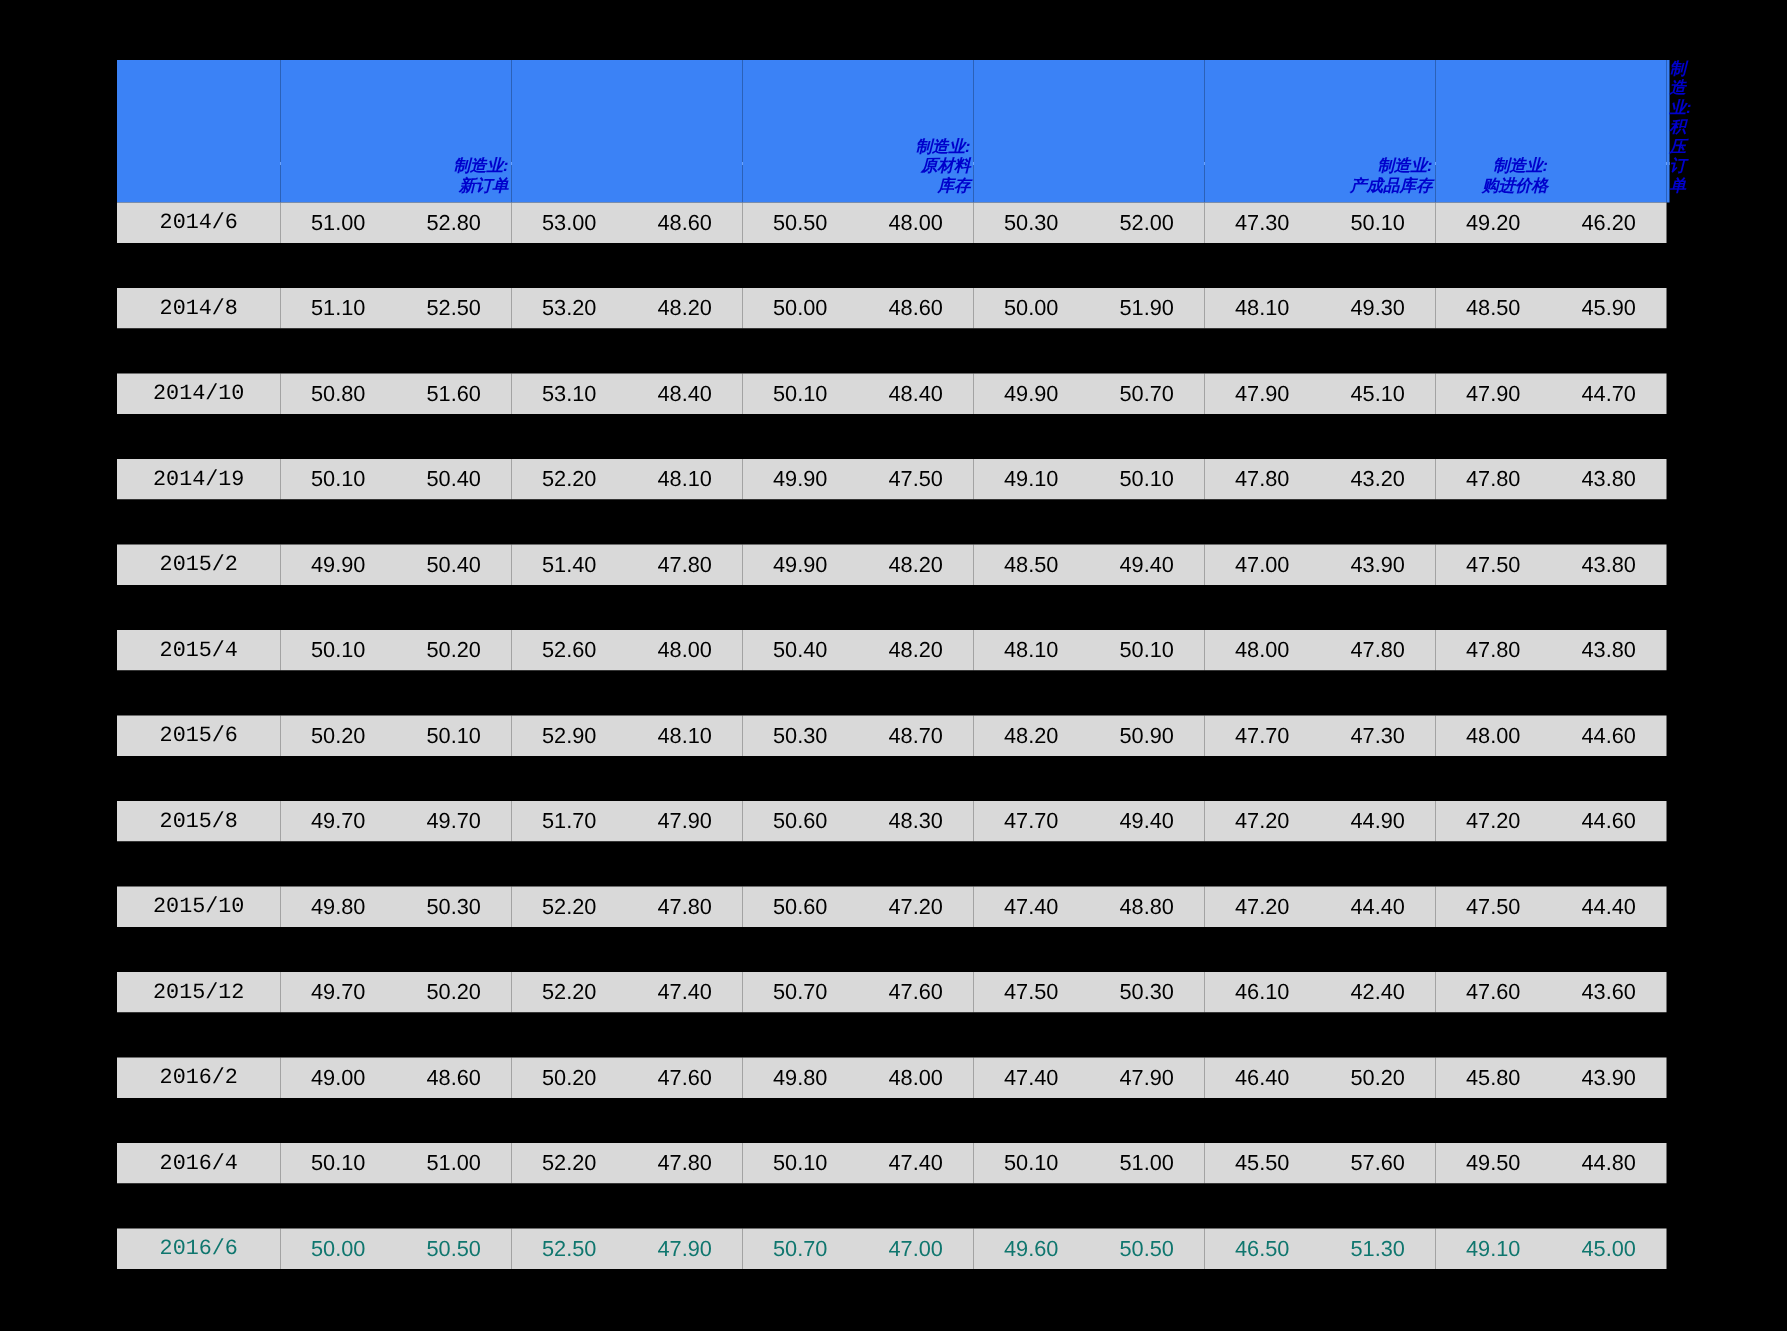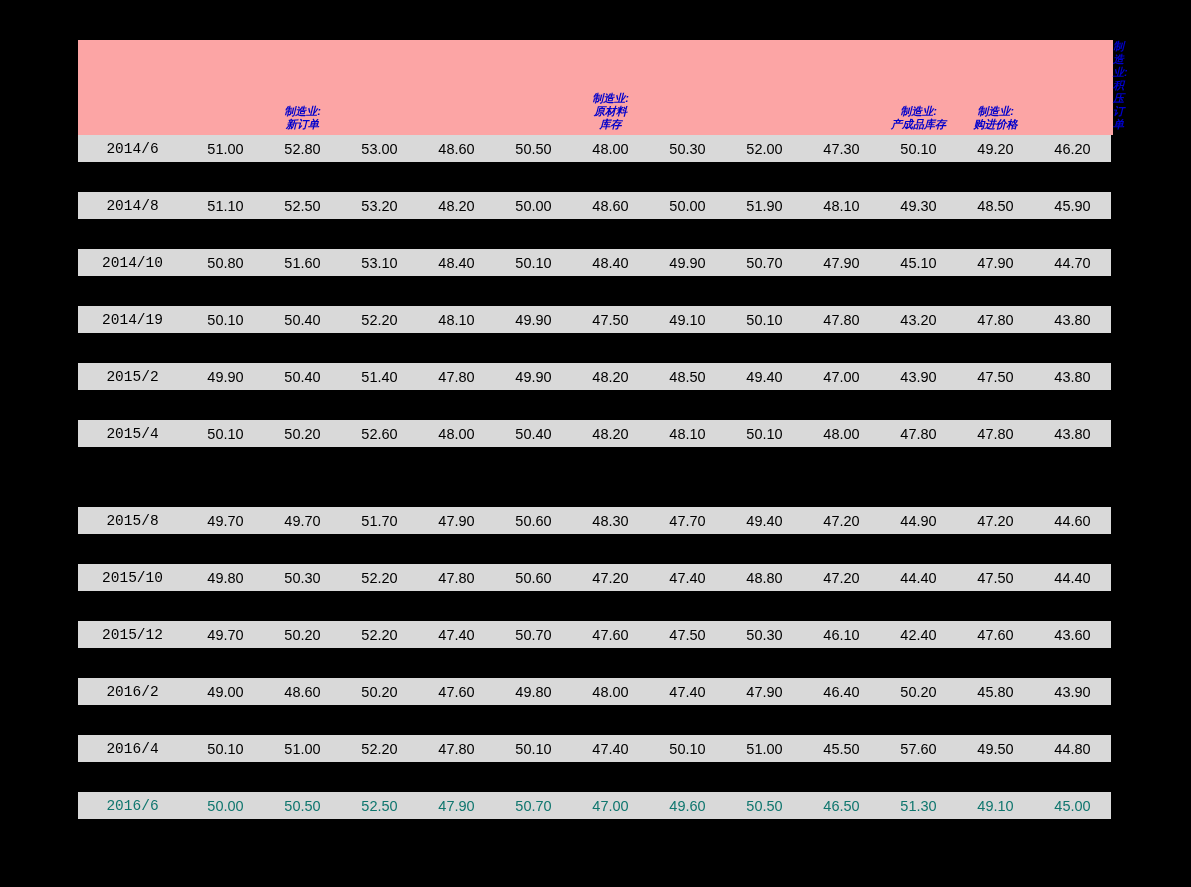--- a/index.html
+++ b/index.html
@@ -26,27 +26,27 @@
     left: 78px;
     top: 40px;
     width: 1035px;
     border-collapse: collapse;
     table-layout: fixed;
   }
   table.data-table col.c-date { width: 109px; }
   table.data-table col.c-val  { width: 77px; }
 
   .header-row th {
-    background: #fca5a5;
+    background: #3b82f6;
     color: #0000cc;
     font-size: 11px;
     font-weight: bold;
     font-style: italic;
     line-height: 13px;
-    text-align: center;
+    text-align: right;
     vertical-align: bottom;
     padding: 0 2px 4px 2px;
     height: 62px;
     border: none;
     white-space: pre-line;
   }
   .header-row th.blank { color: transparent; }
 
   .data-row td {
     background: #d9d9d9;
@@ -226,20 +226,35 @@
           <td>48.10</td>
           <td>50.10</td>
           <td>48.00</td>
           <td>47.80</td>
           <td>47.80</td>
           <td>43.80</td>
         </tr>
         <tr class="data-row spacer-row">
           <td colspan="14"></td>
         </tr>
+        <tr class="data-row">
+          <td class="date-cell">2015/6</td>
+          <td>50.20</td>
+          <td>50.10</td>
+          <td>52.90</td>
+          <td>48.10</td>
+          <td>50.30</td>
+          <td>48.70</td>
+          <td>48.20</td>
+          <td>50.90</td>
+          <td>47.70</td>
+          <td>47.30</td>
+          <td>48.00</td>
+          <td>44.60</td>
+        </tr>
         <tr class="data-row spacer-row">
           <td colspan="14"></td>
         </tr>
         <tr class="data-row">
           <td class="date-cell">2015/8</td>
           <td>49.70</td>
           <td>49.70</td>
           <td>51.70</td>
           <td>47.90</td>
           <td>50.60</td>

